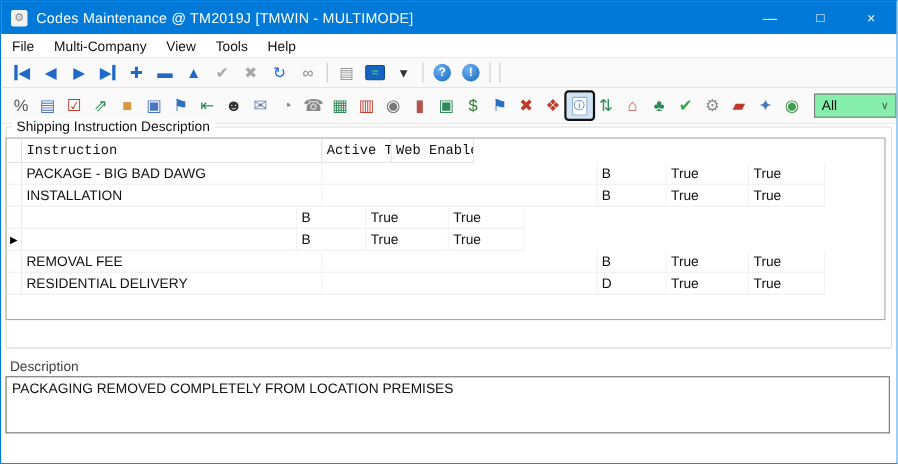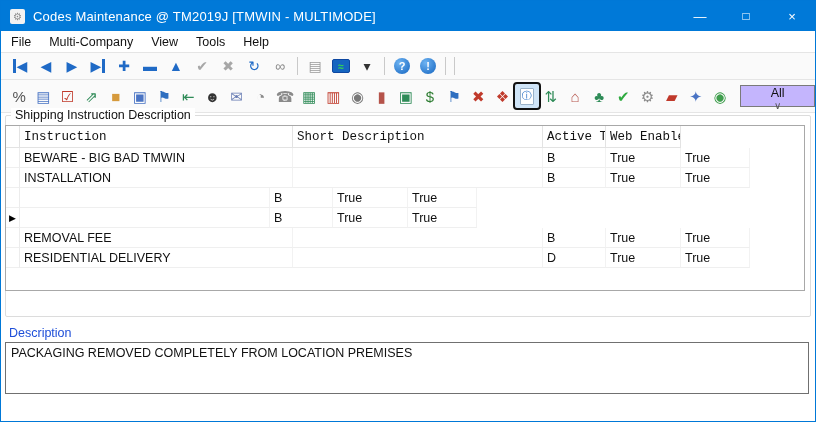--- a/index.html
+++ b/index.html
@@ -28,21 +28,21 @@
   .tb-sep { width:1px; height:18px; background:#c9c9c9; margin:0 4px; }
   .glyph { display:inline-block; line-height:1; }
   .bar-left { border-left:3px solid #1f6ac6; padding-left:1px; }
   .bar-right { border-right:3px solid #1f6ac6; padding-right:1px; }
   .circle-icon { width:16px; height:16px; border-radius:50%; background:radial-gradient(circle at 35% 30%, #6db3f2, #1565c0); color:#fff; font-size:11px; font-weight:bold; display:flex; align-items:center; justify-content:center; }
   .screen-icon { width:18px; height:14px; background:#1565c0; border:1px solid #0d47a1; border-radius:2px; color:#35e04a; font-size:10px; display:flex; align-items:center; justify-content:center; font-weight:bold; }
   .docinfo-wrap { background:#cfe4f7; outline:2.5px solid #111; outline-offset:0px; border-radius:2px; }
   .docinfo { width:14px; height:17px; background:#fff; border:1px solid #9ab2c9; border-radius:1px; color:#1565c0; font-size:10px; display:flex; align-items:center; justify-content:center; }
 
   
-  .filter-select { margin-left:8px; width:82px; height:22px; border:1px solid #7a7a7a; background:#c4b5fd; display:flex; align-items:center; justify-content:space-between; padding:0 6px; font-size:12.5px; color:#111;flex-direction:column; }
+  .filter-select { margin-left:8px; width:82px; height:22px; border:1px solid #7a7a7a; background:#86efac; display:flex; align-items:center; justify-content:space-between; padding:0 6px; font-size:12.5px; color:#111; }
   .filter-chevron { color:#555; font-size:10px; }
 
   
   .client { position:relative; flex:1; background:#fff; }
   .groupbox { position:absolute; left:4px; right:4px; top:2px; height:202px; border:1px solid #dcdcdc; border-radius:2px; }
   .groupbox-label { position:absolute; top:-8px; left:5px; background:#fff; padding:0 4px; font-size:12.5px; color:#111; }
 
   
   .grid { position:absolute; left:4px; top:12px; width:800px; height:166px; border:1px solid #a8a8a8; background:#fff; font-size:12.5px; color:#111; }
   .grid-row { display:flex; }
@@ -55,21 +55,21 @@
   .cell.c-applies { width:63px; }
   .cell.c-web { width:75px; }
   .cell.c-active { width:69px; }
   .header .cell { border-right:1px solid #e3e3e3; border-bottom:1px solid #e3e3e3; font-size:12.5px;font-family:Liberation Mono, monospace; }
   .header .cell.ind { border-right:1px solid #e3e3e3; }
   .data .cell { border-right:1px solid #f2f2f2; border-bottom:1px solid #efefef; }
   .data .cell.ind { border-right:1px solid #ececec; }
   .sel-text { background:#0078d7; color:#000; padding:1px 2px; }
 
   
-  .desc-label { position:absolute; left:8px; top:213px; font-size:12.5px; color:#1d4ed8; }
+  .desc-label { position:absolute; left:8px; top:213px; font-size:12.5px; color:#404040; }
   .desc-box { position:absolute; left:4px; top:229px; width:804px; height:52px; border:1px solid #707070; background:#fff; font-size:12.5px; color:#111; padding:3px 5px; }
 </style>
 </head>
 <body>
 
 <div class="window">
 
   <div class="titlebar">
     <div class="app-icon">⚙</div>
     <div class="title-text">Codes Maintenance @ TM2019J [TMWIN - MULTIMODE]</div>
@@ -243,27 +243,26 @@
 
   <div class="client">
     <div class="groupbox">
       <div class="groupbox-label">Shipping Instruction Description</div>
     </div>
 
     <div class="grid" id="grid">
         <div class="grid-row header">
           <div class="cell ind"></div>
           <div class="cell c-instruction">Instruction</div>
-          <div class="cell c-short">Short Description</div>
           <div class="cell c-applies">Active To</div>
           <div class="cell c-web">Web Enabled</div>
         </div>
         <div class="grid-row data">
           <div class="cell ind"></div>
-          <div class="cell c-instruction">BEWARE - BIG BAD TMWIN</div>
+          <div class="cell c-instruction">PACKAGE - BIG BAD DAWG</div>
           <div class="cell c-short"></div>
           <div class="cell c-applies">B</div>
           <div class="cell c-web">True</div>
           <div class="cell c-active">True</div>
         </div>
         <div class="grid-row data">
           <div class="cell ind"></div>
           <div class="cell c-instruction">INSTALLATION</div>
           <div class="cell c-short"></div>
           <div class="cell c-applies">B</div>

